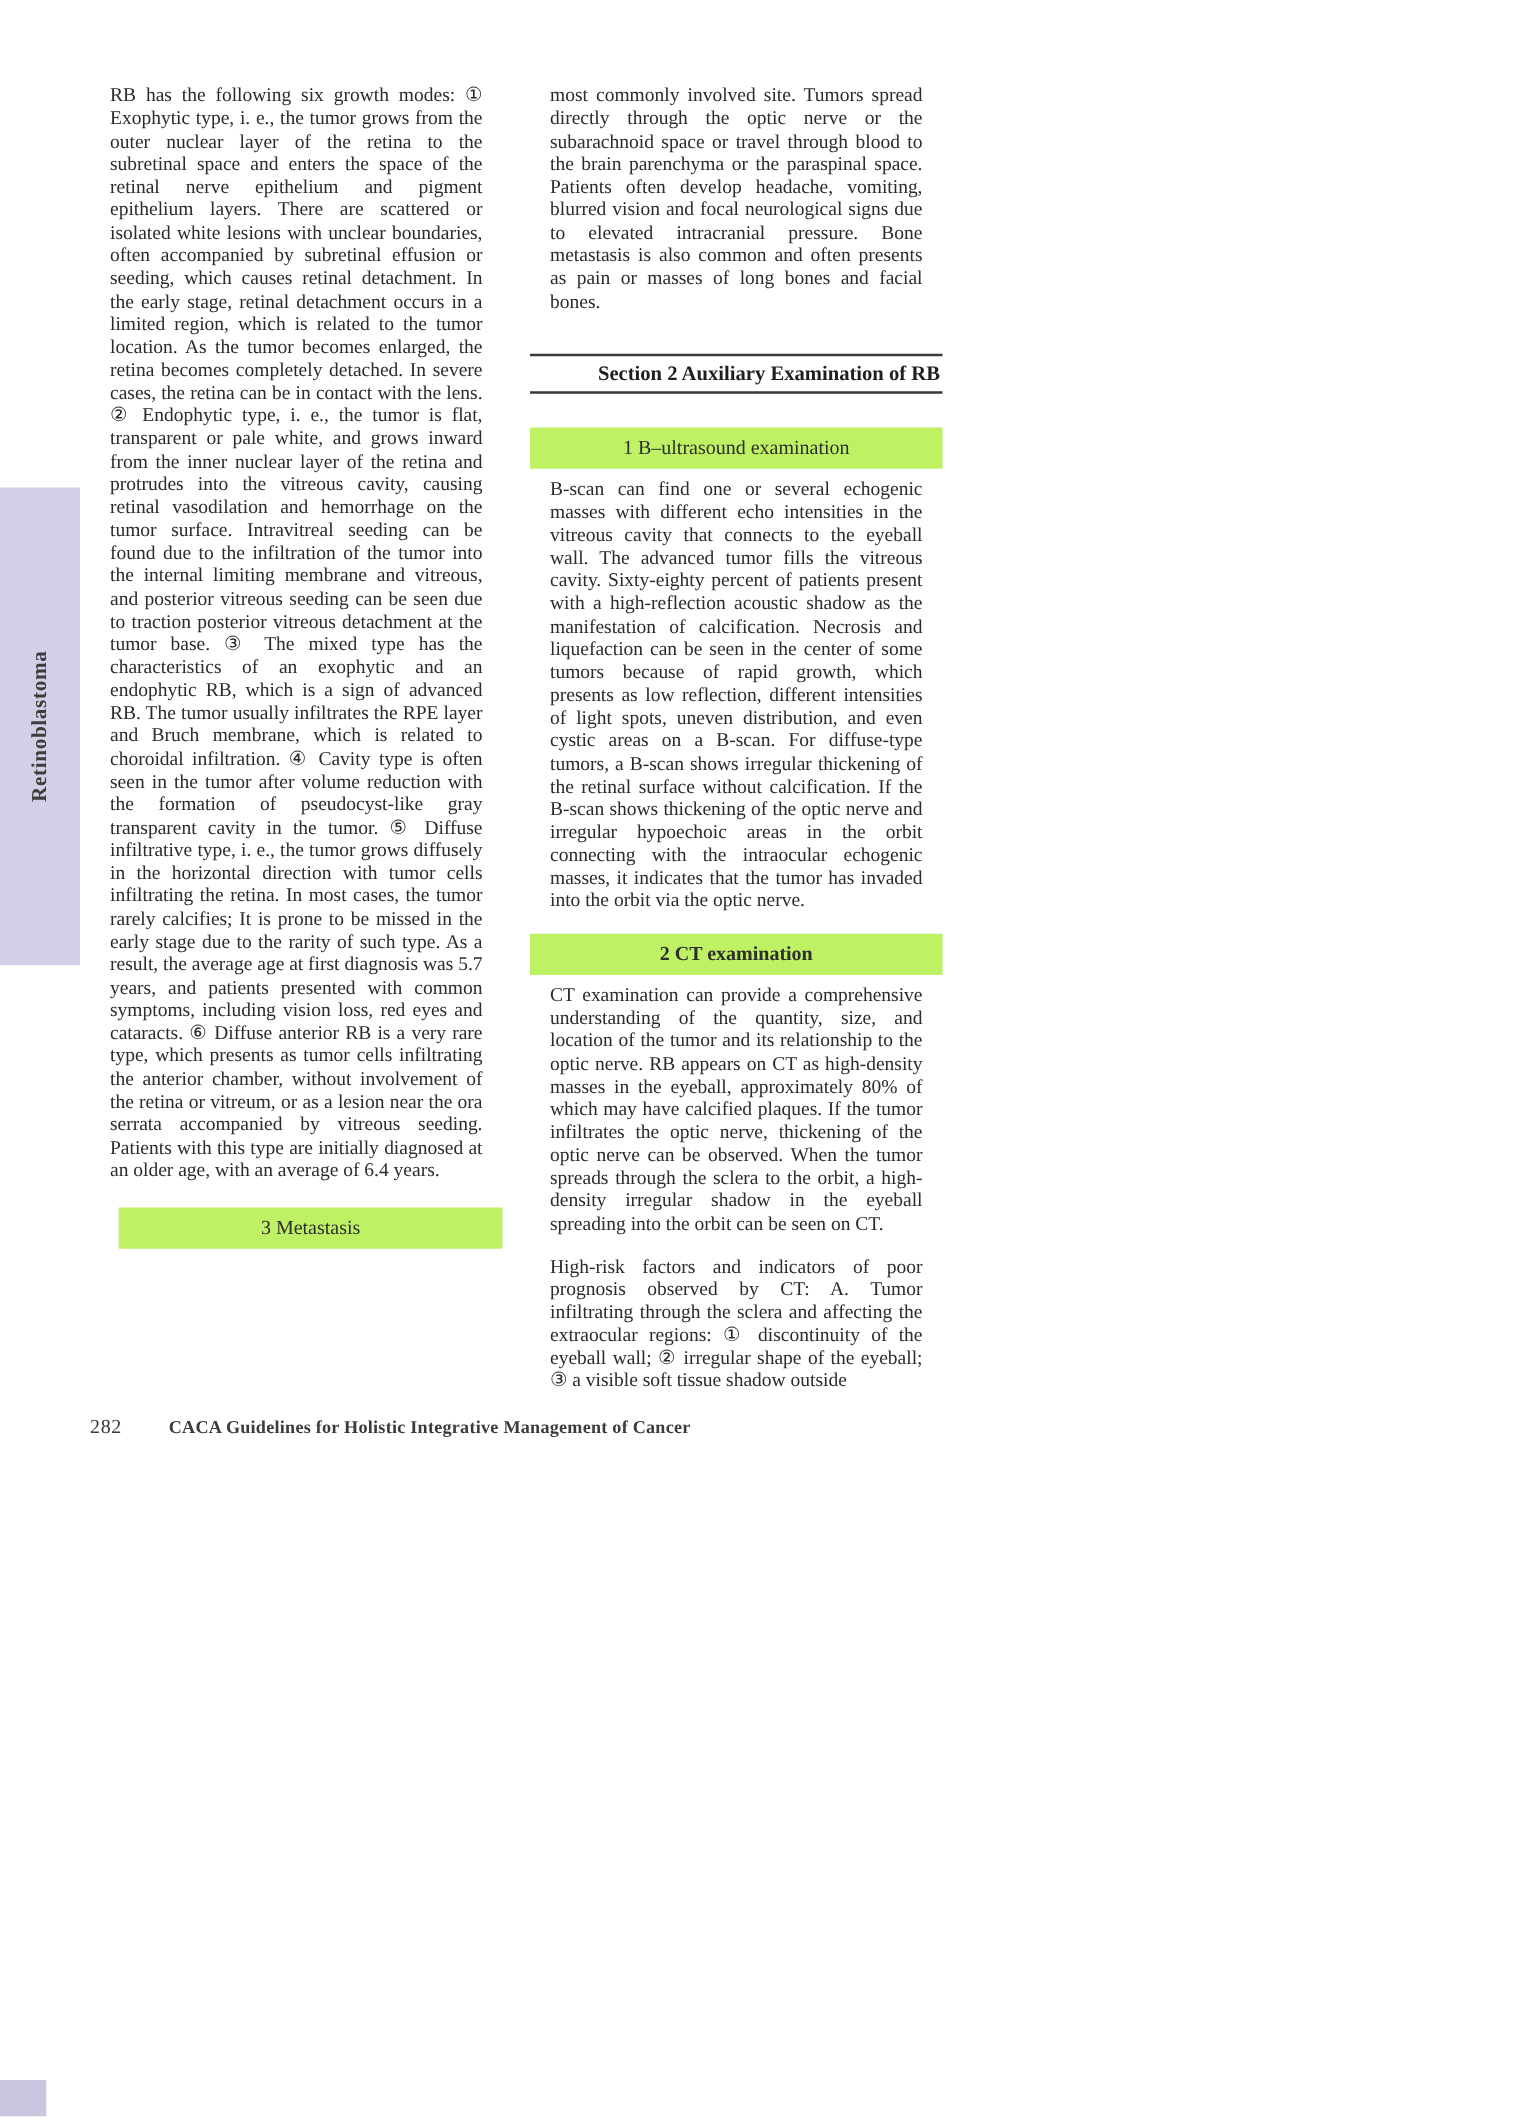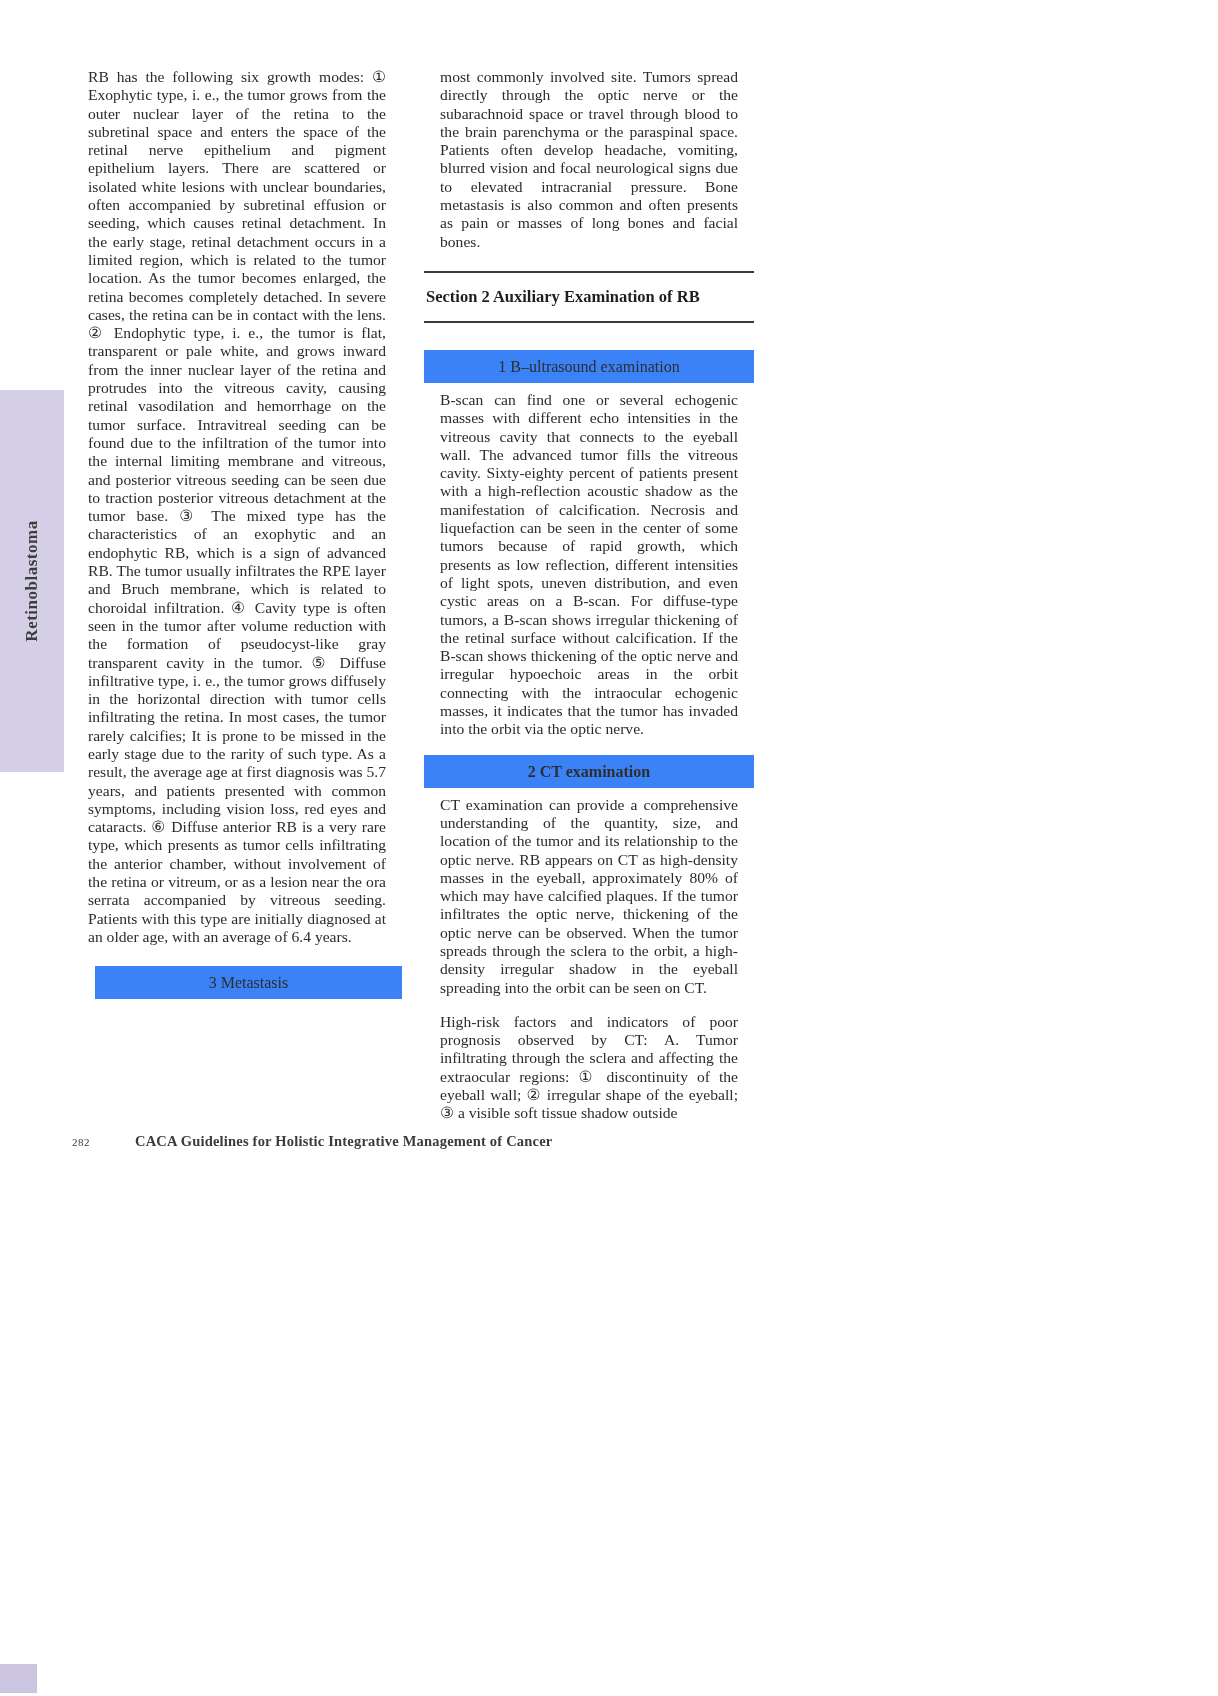--- a/index.html
+++ b/index.html
@@ -45,55 +45,55 @@
     font-size: 15.6px;
     line-height: 18.3px;
     text-align: justify;
   }
   .col-left  { left: 72px; }
   .col-right { left: 424px; }
   .col p { margin: 16px; }
   .col p + p { margin-top: 0; }
 
   .header-bar {
-    background: #3b82f6;
+    background: #bef264;
     text-align: center;
     font-size: 16px;
     line-height: 19px;
     padding: 7px 0;
     color: #2e2e2e;
   }
   .bar-metastasis { margin-top: 20px; margin-left: 23px; }
   .bar-ultrasound { margin-top: 27px; }
   .bar-ct         { margin-top: 10px; font-weight: bold; }
   .after-bar      { margin-top: 8px !important; }
 
   .section-title-block {
-    margin-top: 20px;
+    margin-top: 32px;
     border-top: 2px solid #3a3a3a;
     border-bottom: 2px solid #3a3a3a;
-    padding: 14px 2px;
-    text-align: left;
+    padding: 4px 2px;
+    text-align: right;
     font-weight: bold;
     font-size: 16.5px;
     line-height: 20px;
     color: #1f1f1f;
   }
 
   
   .footer {
     position: absolute;
     left: 72px; top: 1133px;
     width: 700px;
     font-size: 14.5px;
     color: #3b3b3b;
     display: flex;
     align-items: baseline;
   }
-  .footer .page-number { width: 63px; font-size: 11px; letter-spacing: 0.5px; }
+  .footer .page-number { width: 63px; font-size: 16px; letter-spacing: 0.5px; }
   .footer .footer-title { letter-spacing: 0.2px; font-weight: bold; }
 </style>
 </head>
 <body>
 
 <div class="page">
 
   <div class="side-tab">
     <span class="tab-label">Retinoblastoma</span>
   </div>

